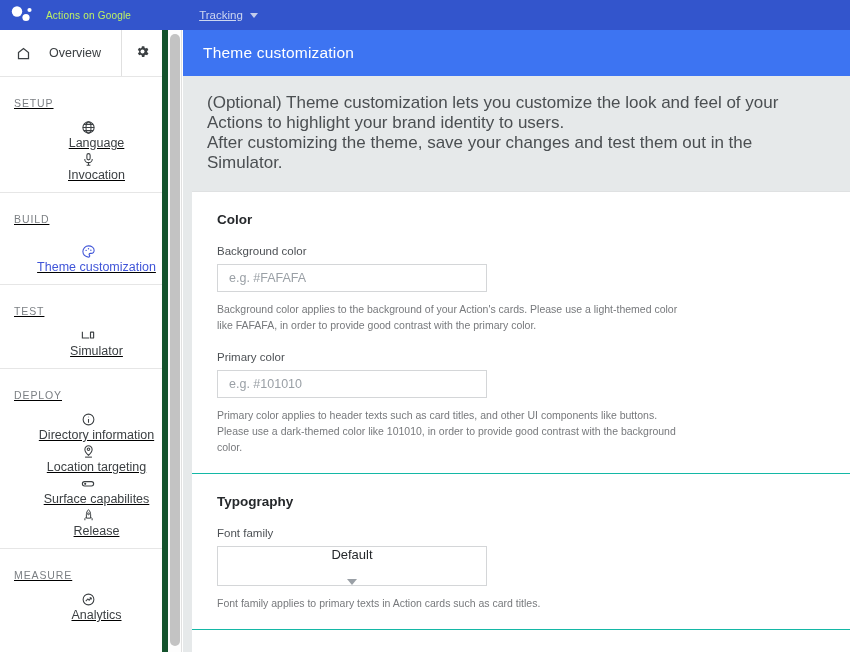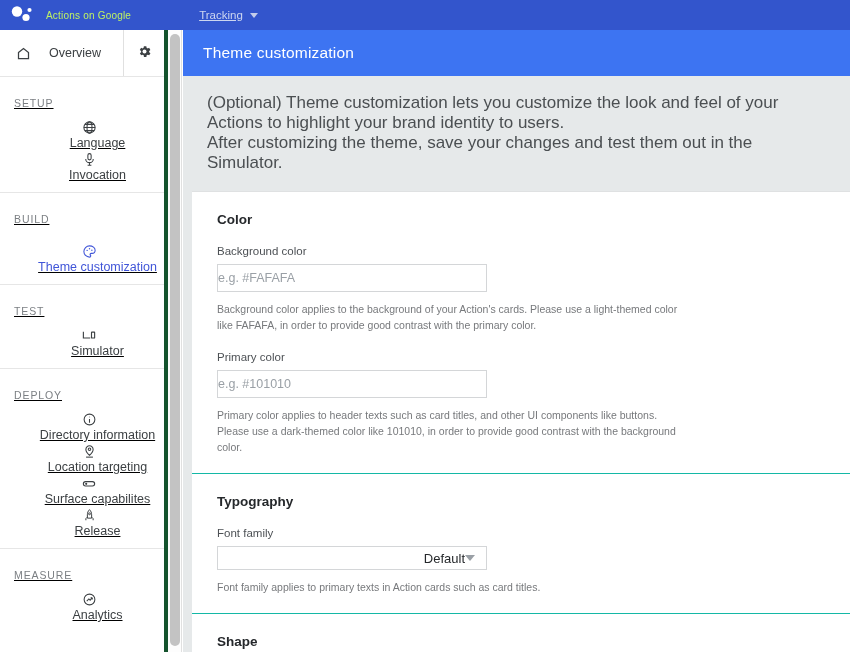--- a/index.html
+++ b/index.html
@@ -44,21 +44,21 @@
     border-left: 4.5px solid transparent;
     border-right: 4.5px solid transparent;
     border-top: 5px solid #c3cdeb;
   }
 
   
   .sidebar {
     position: absolute; top: 30px; left: 0;
     width: 168px; height: 622px;
     background: #ffffff;
-    border-right: 4px solid #14532d;
+    border-right: 6px solid #14532d;
     overflow: hidden;
   }
   .overview-row {
     height: 47px;
     display: flex; align-items: center;
     border-bottom: 1px solid #e6e6e6;
     cursor: pointer;
   }
   .ov-left {
     flex: 1;
@@ -169,39 +169,41 @@
   .field-label {
     font-size: 11.5px;
     color: #4d5155;
     margin-bottom: 7px;
   }
   .text-input {
     width: 270px; height: 28px;
     border: 1px solid #d4d6d8;
     background: #ffffff;
     display: flex; align-items: center;
+    padding-left: 11px;
     font-size: 12.5px;
     color: #9aa0a6;
     cursor: text;
   }
   .help-text {
     font-size: 10.5px;
     color: #77797c;
     line-height: 16px;
     margin-top: 9px;
     max-width: 470px;
   }
   .select {
-    width: 270px; height: 24px;
+    width: 270px; height: 40px;
     border: 1px solid #d4d6d8;
     background: #ffffff;
     display: flex; align-items: center;
-    justify-content: flex-end;
+    justify-content: space-between;
     padding: 0 11px 0 11px;
     cursor: pointer;
+    flex-direction: column;
   }
   .select .val { font-size: 13px; color: #25282b; }
   .sel-caret {
     width: 0; height: 0;
     border-left: 5px solid transparent;
     border-right: 5px solid transparent;
     border-top: 6px solid #9aa0a6;
   }
   .mt18 { margin-top: 18px; }
 </style>

